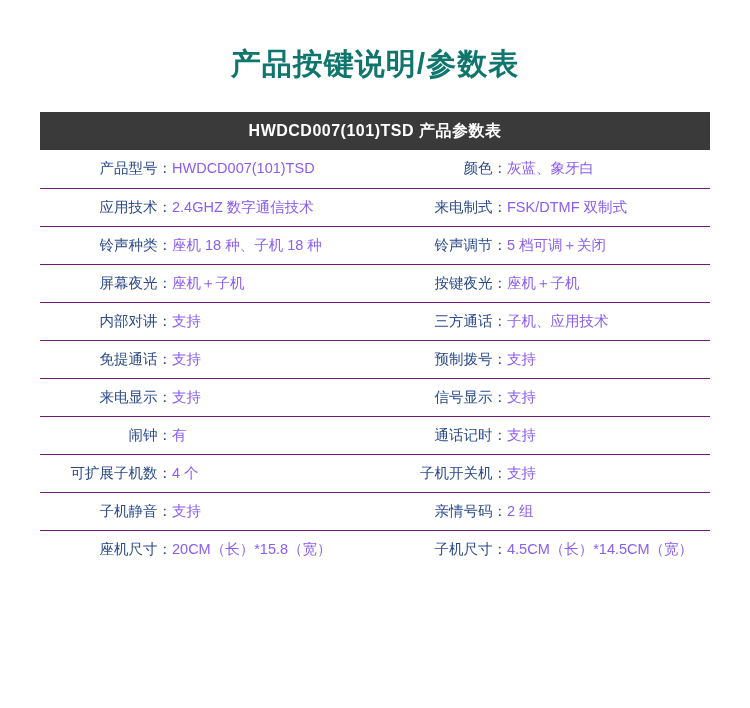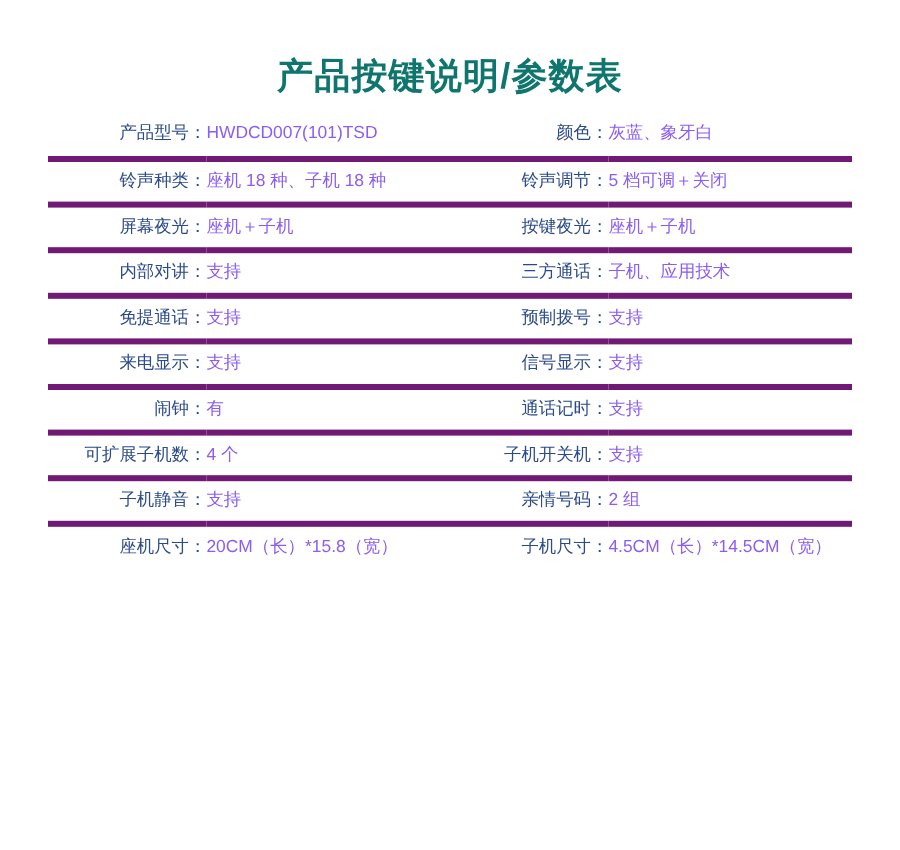--- a/index.html
+++ b/index.html
@@ -45,21 +45,21 @@
   .spec-table {
     margin: 0 40px;
     width: 670px;
     border-collapse: collapse;
     table-layout: fixed;
   }
   .spec-table tr {
     height: 38px;
   }
   .spec-table td {
-    border-bottom: 5px solid #701a75;
+    border-bottom: 1px solid #701a75;
     font-size: 14.5px;
     vertical-align: middle;
     padding: 0;
     line-height: 1.3;
   }
   .lbl {
     text-align: right;
     color: #2a4a8a;
     white-space: nowrap;
     padding-right: 2px;
@@ -78,37 +78,46 @@
     border-bottom: none;
   }
 </style>
 </head>
 <body>
 
 <div class="page">
 
   <div class="title">产品按键说明/参数表</div>
 
+  <div class="header-bar">
+    <span>HWDCD007(101)TSD 产品参数表</span>
+  </div>
 
   <table class="spec-table">
     <colgroup>
       <col class="col-lbl-left">
       <col class="col-val-left">
       <col class="col-lbl-right">
       <col class="col-val-right">
     </colgroup>
     <tbody>
 
       <tr>
         <td class="lbl">产品型号：</td>
         <td class="val">HWDCD007(101)TSD</td>
         <td class="lbl">颜色：</td>
         <td class="val">灰蓝、象牙白</td>
       </tr>
 
+      <tr>
+        <td class="lbl">应用技术：</td>
+        <td class="val">2.4GHZ 数字通信技术</td>
+        <td class="lbl">来电制式：</td>
+        <td class="val">FSK/DTMF 双制式</td>
+      </tr>
 
       <tr>
         <td class="lbl">铃声种类：</td>
         <td class="val">座机 18 种、子机 18 种</td>
         <td class="lbl">铃声调节：</td>
         <td class="val">5 档可调＋关闭</td>
       </tr>
 
 
 

